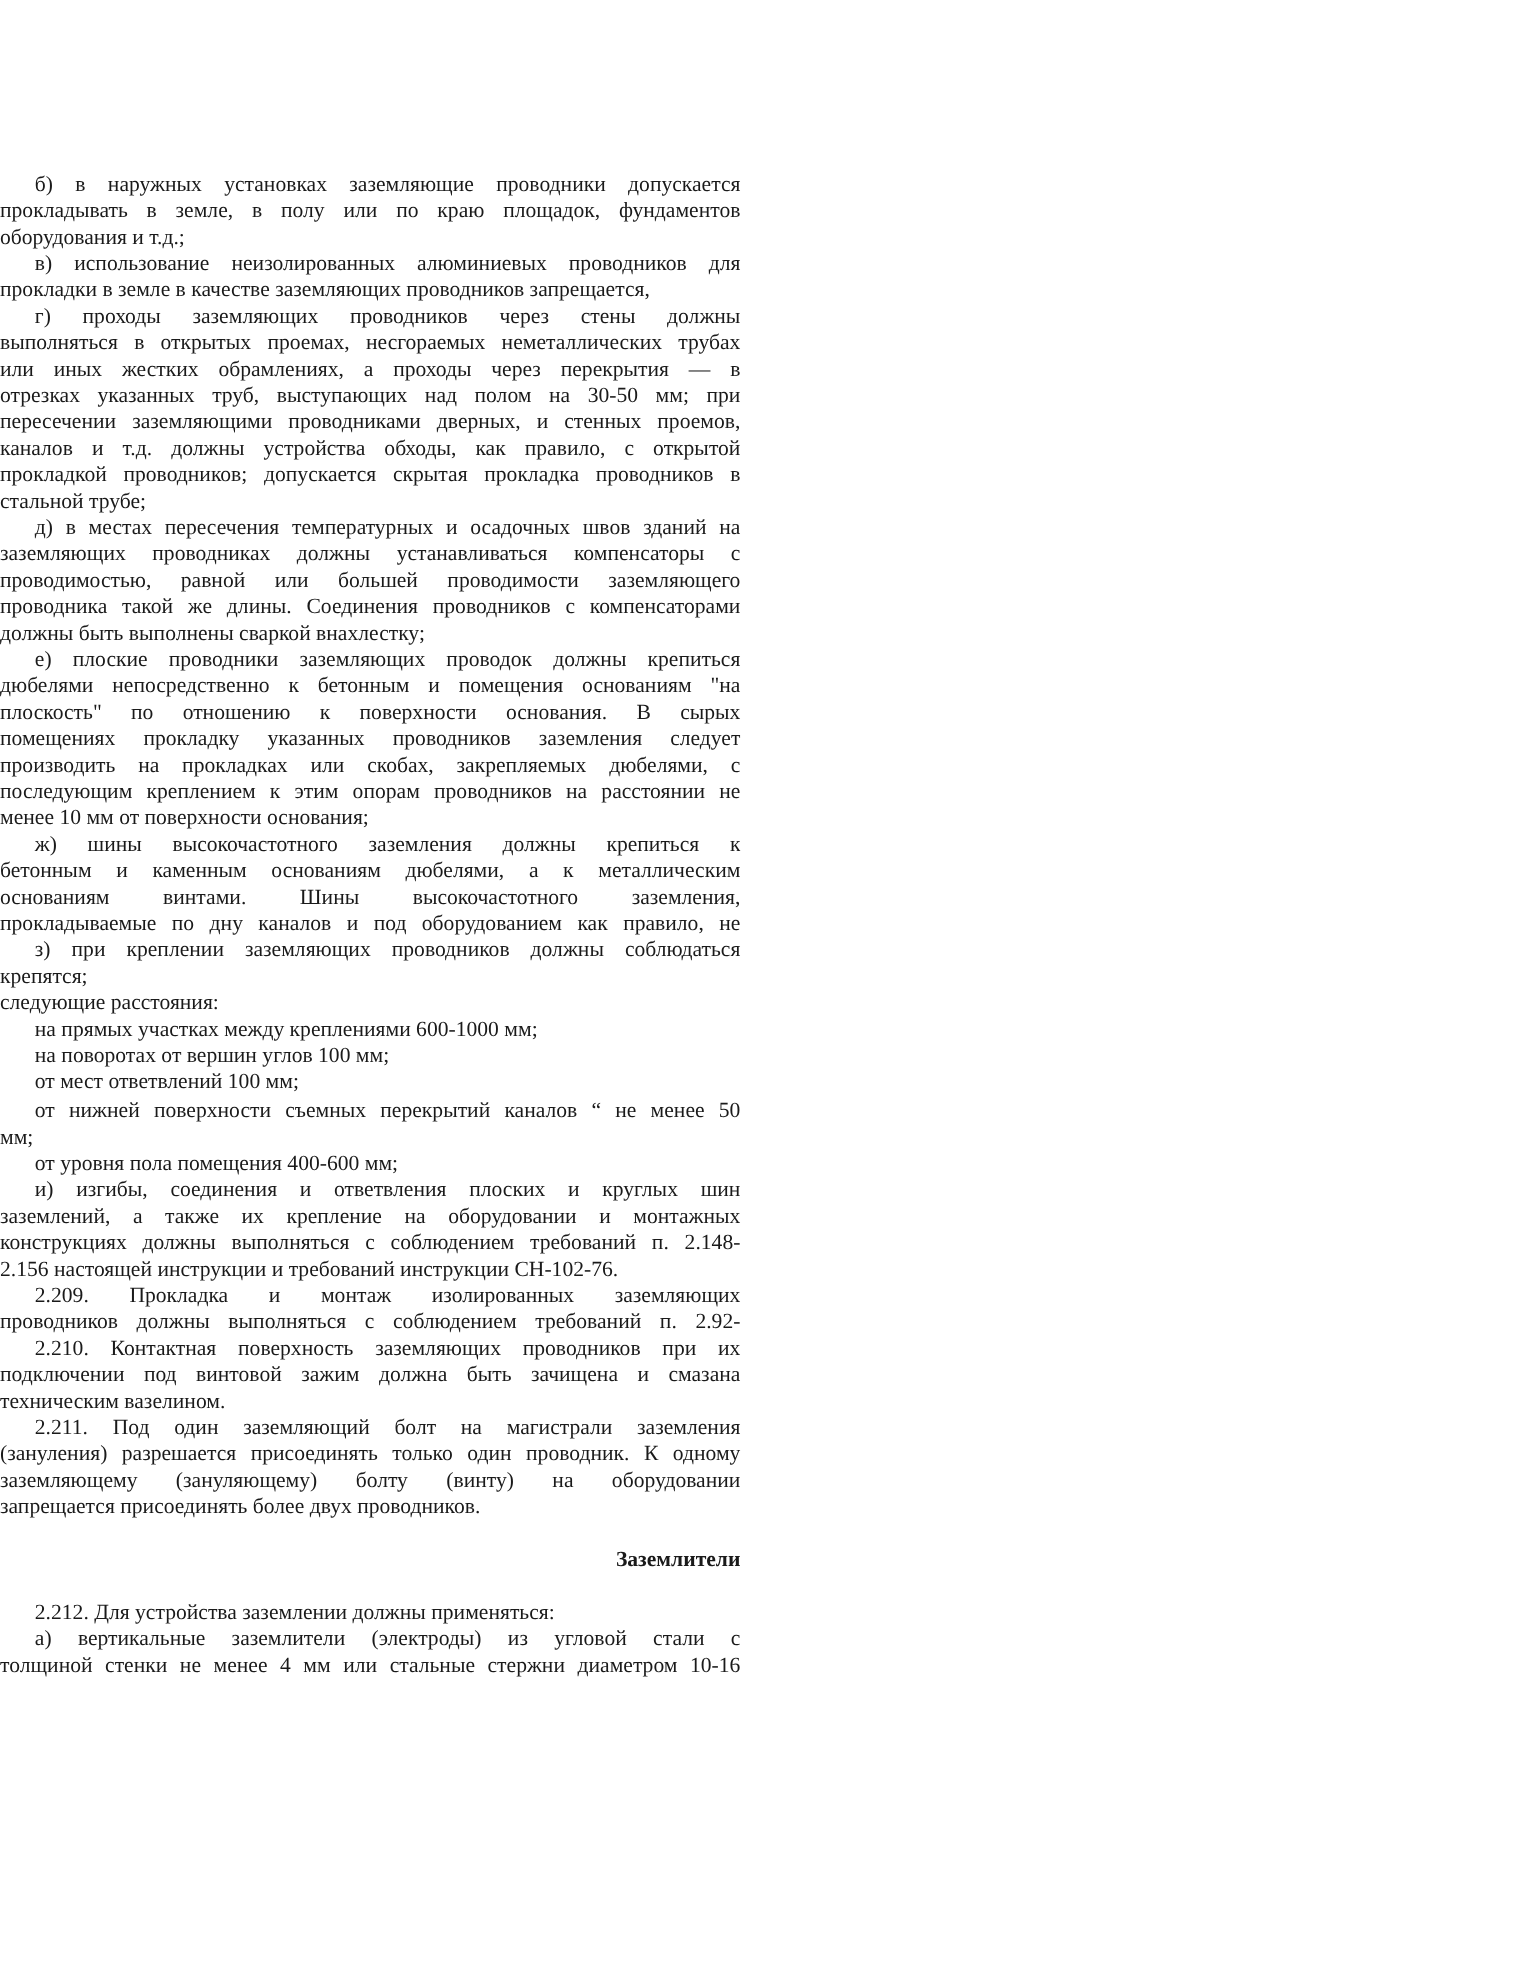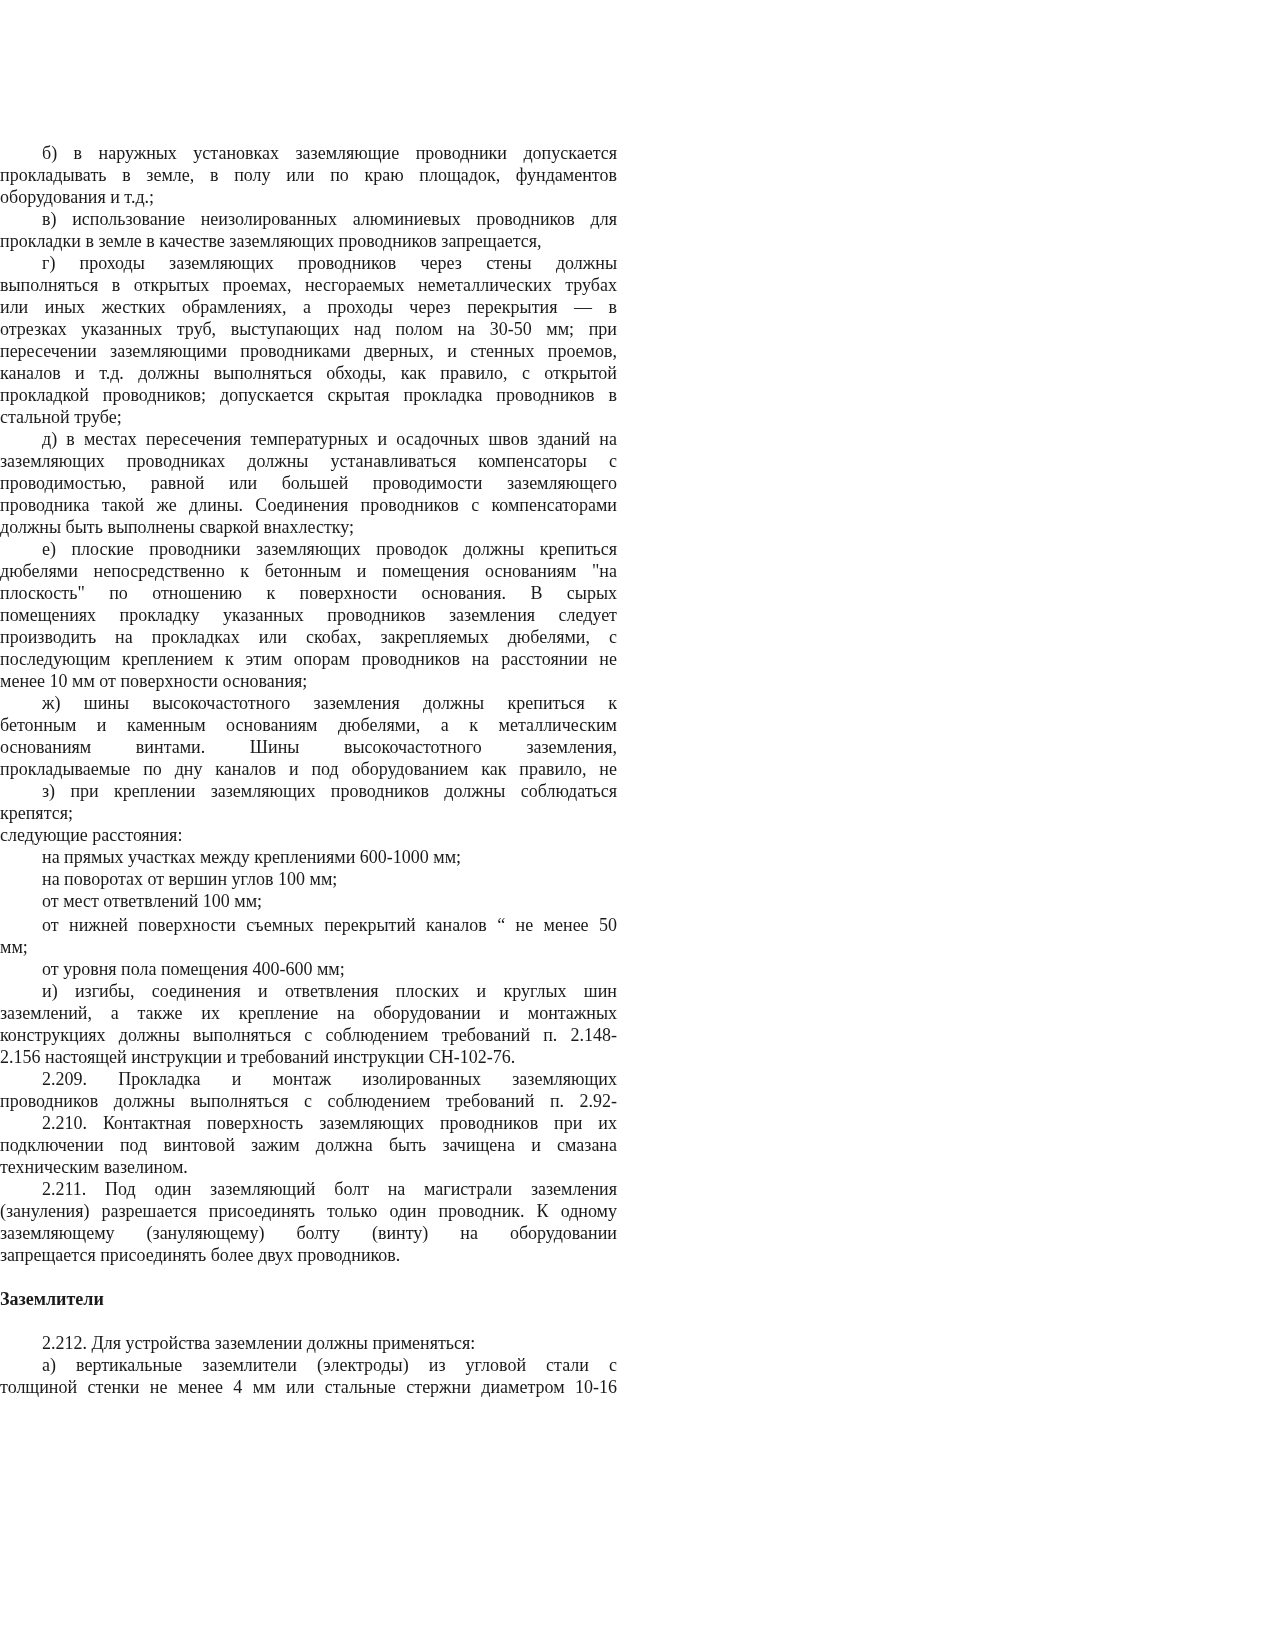--- a/index.html
+++ b/index.html
@@ -1,41 +1,41 @@
 <!DOCTYPE html>
 <html><head>
 <meta charset="utf-8">
 <style>
   html, body { margin:0; padding:0; background:#ffffff; }
   body { width:1275px; height:1651px; position:relative; overflow:hidden; }
   .page { position:absolute; left:0; top:142px; width:617px; font-family:"Liberation Serif", serif; font-size:18px; color:#1a1a1a; }
   .ln { height:22px; line-height:22px; white-space:nowrap; overflow:hidden; }
   .ln.j { text-align:justify; text-align-last:justify; }
-  .ln.i { padding-left:42px; }
+  .ln.i { padding-left:29px; }
   .ln.tall { height:24px; line-height:26px; }
-  .heading { text-align:left; font-weight:bold; }
+  .heading { text-align:right; font-weight:bold; }
   .gap { height:22px; }
   b { font-weight:normal; }
 </style>
 </head>
 <body>
 
 <div class="page">
   <div id="lines">
       <div class="ln j i">б) в наружных установках заземляющие проводники допускается</div>
       <div class="ln j">прокладывать в земле, в полу или по краю площадок, фундаментов</div>
       <div class="ln">оборудования и т.д.;</div>
       <div class="ln j i">в) использование неизолированных алюминиевых проводников для</div>
       <div class="ln">прокладки в земле в качестве заземляющих проводников запрещается,</div>
       <div class="ln j i">г) проходы заземляющих проводников через стены должны</div>
       <div class="ln j">выполняться в открытых проемах, несгораемых неметаллических трубах</div>
       <div class="ln j">или иных жестких обрамлениях, а проходы через перекрытия — в</div>
       <div class="ln j">отрезках указанных труб, выступающих над полом на 30-50 мм; при</div>
       <div class="ln j">пересечении заземляющими проводниками дверных, и стенных проемов,</div>
-      <div class="ln j">каналов и т.д. должны выполняться обходы, как правило, с открытой</div>
+      <div class="ln j">каналов и т.д. должны устройства обходы, как правило, с открытой</div>
       <div class="ln j">прокладкой проводников; допускается скрытая прокладка проводников в</div>
       <div class="ln">стальной трубе;</div>
       <div class="ln j i">д) в местах пересечения температурных и осадочных швов зданий на</div>
       <div class="ln j">заземляющих проводниках должны устанавливаться компенсаторы с</div>
       <div class="ln j">проводимостью, равной или большей проводимости заземляющего</div>
       <div class="ln j">проводника такой же длины. Соединения проводников с компенсаторами</div>
       <div class="ln">должны быть выполнены сваркой внахлестку;</div>
       <div class="ln j i">е) плоские проводники заземляющих проводок должны крепиться</div>
       <div class="ln j">дюбелями непосредственно к бетонным и помещения основаниям "на</div>
       <div class="ln j">плоскость" по отношению к поверхности основания. В сырых</div>

